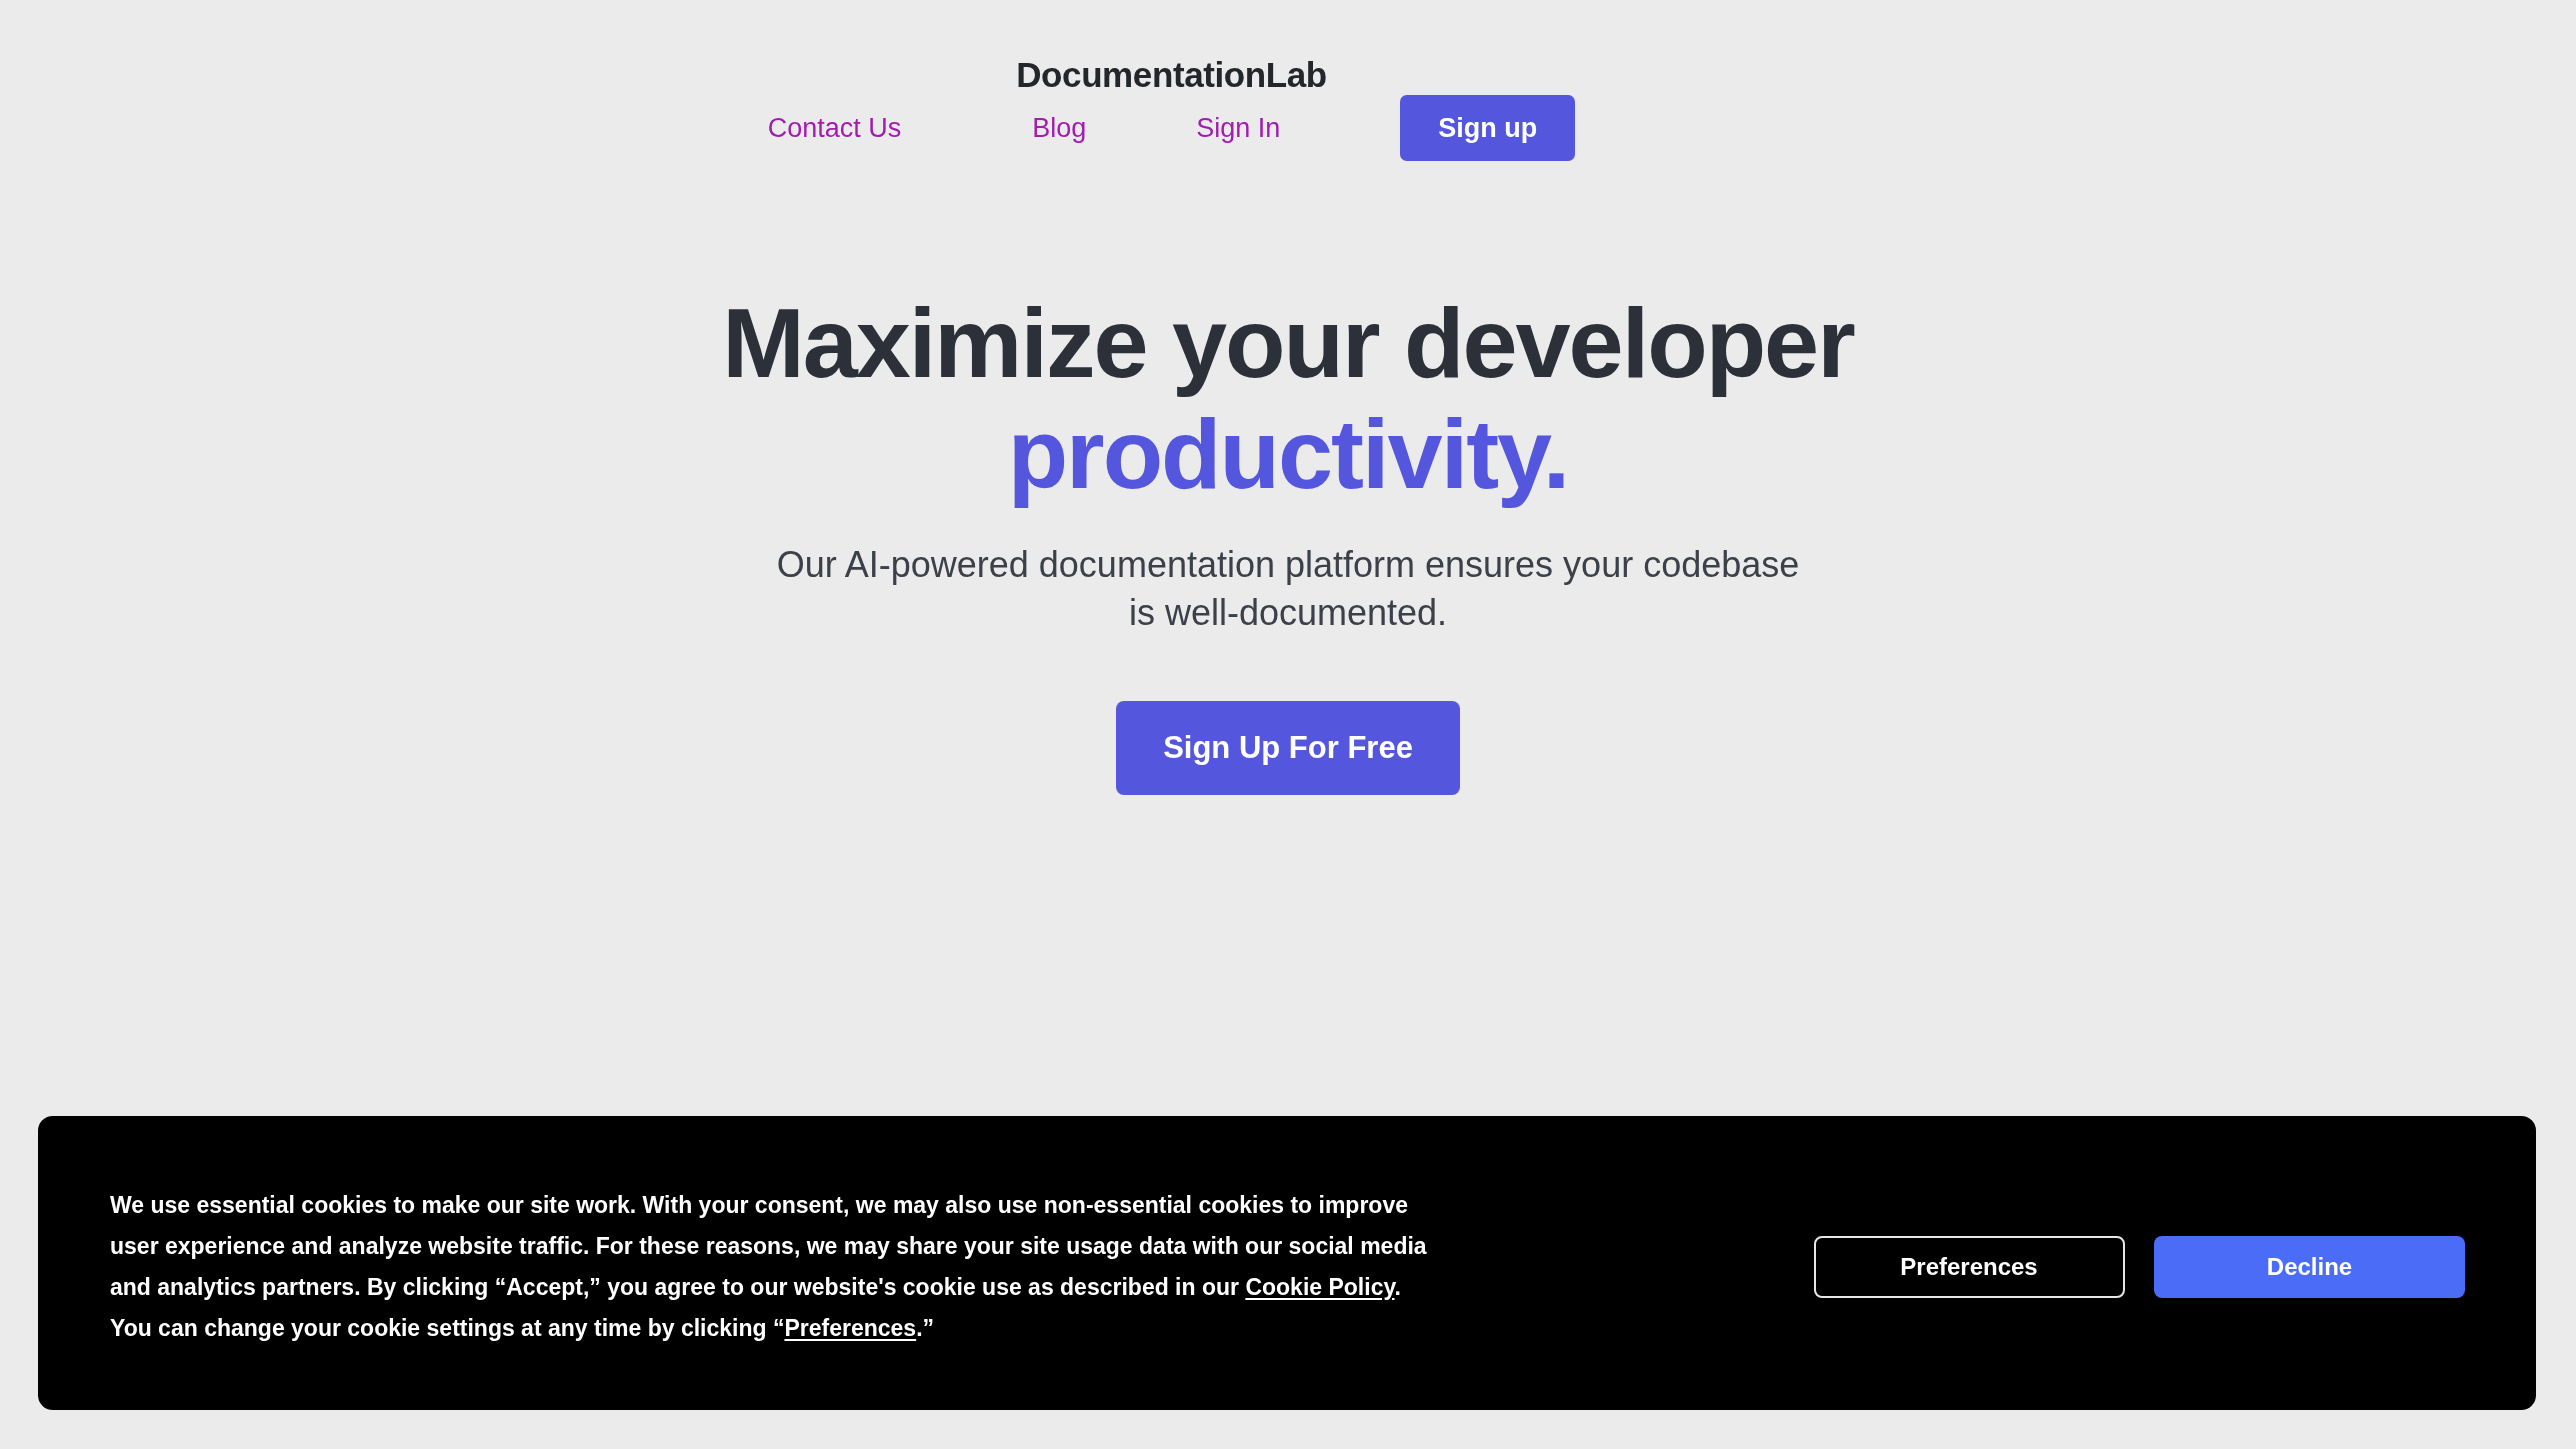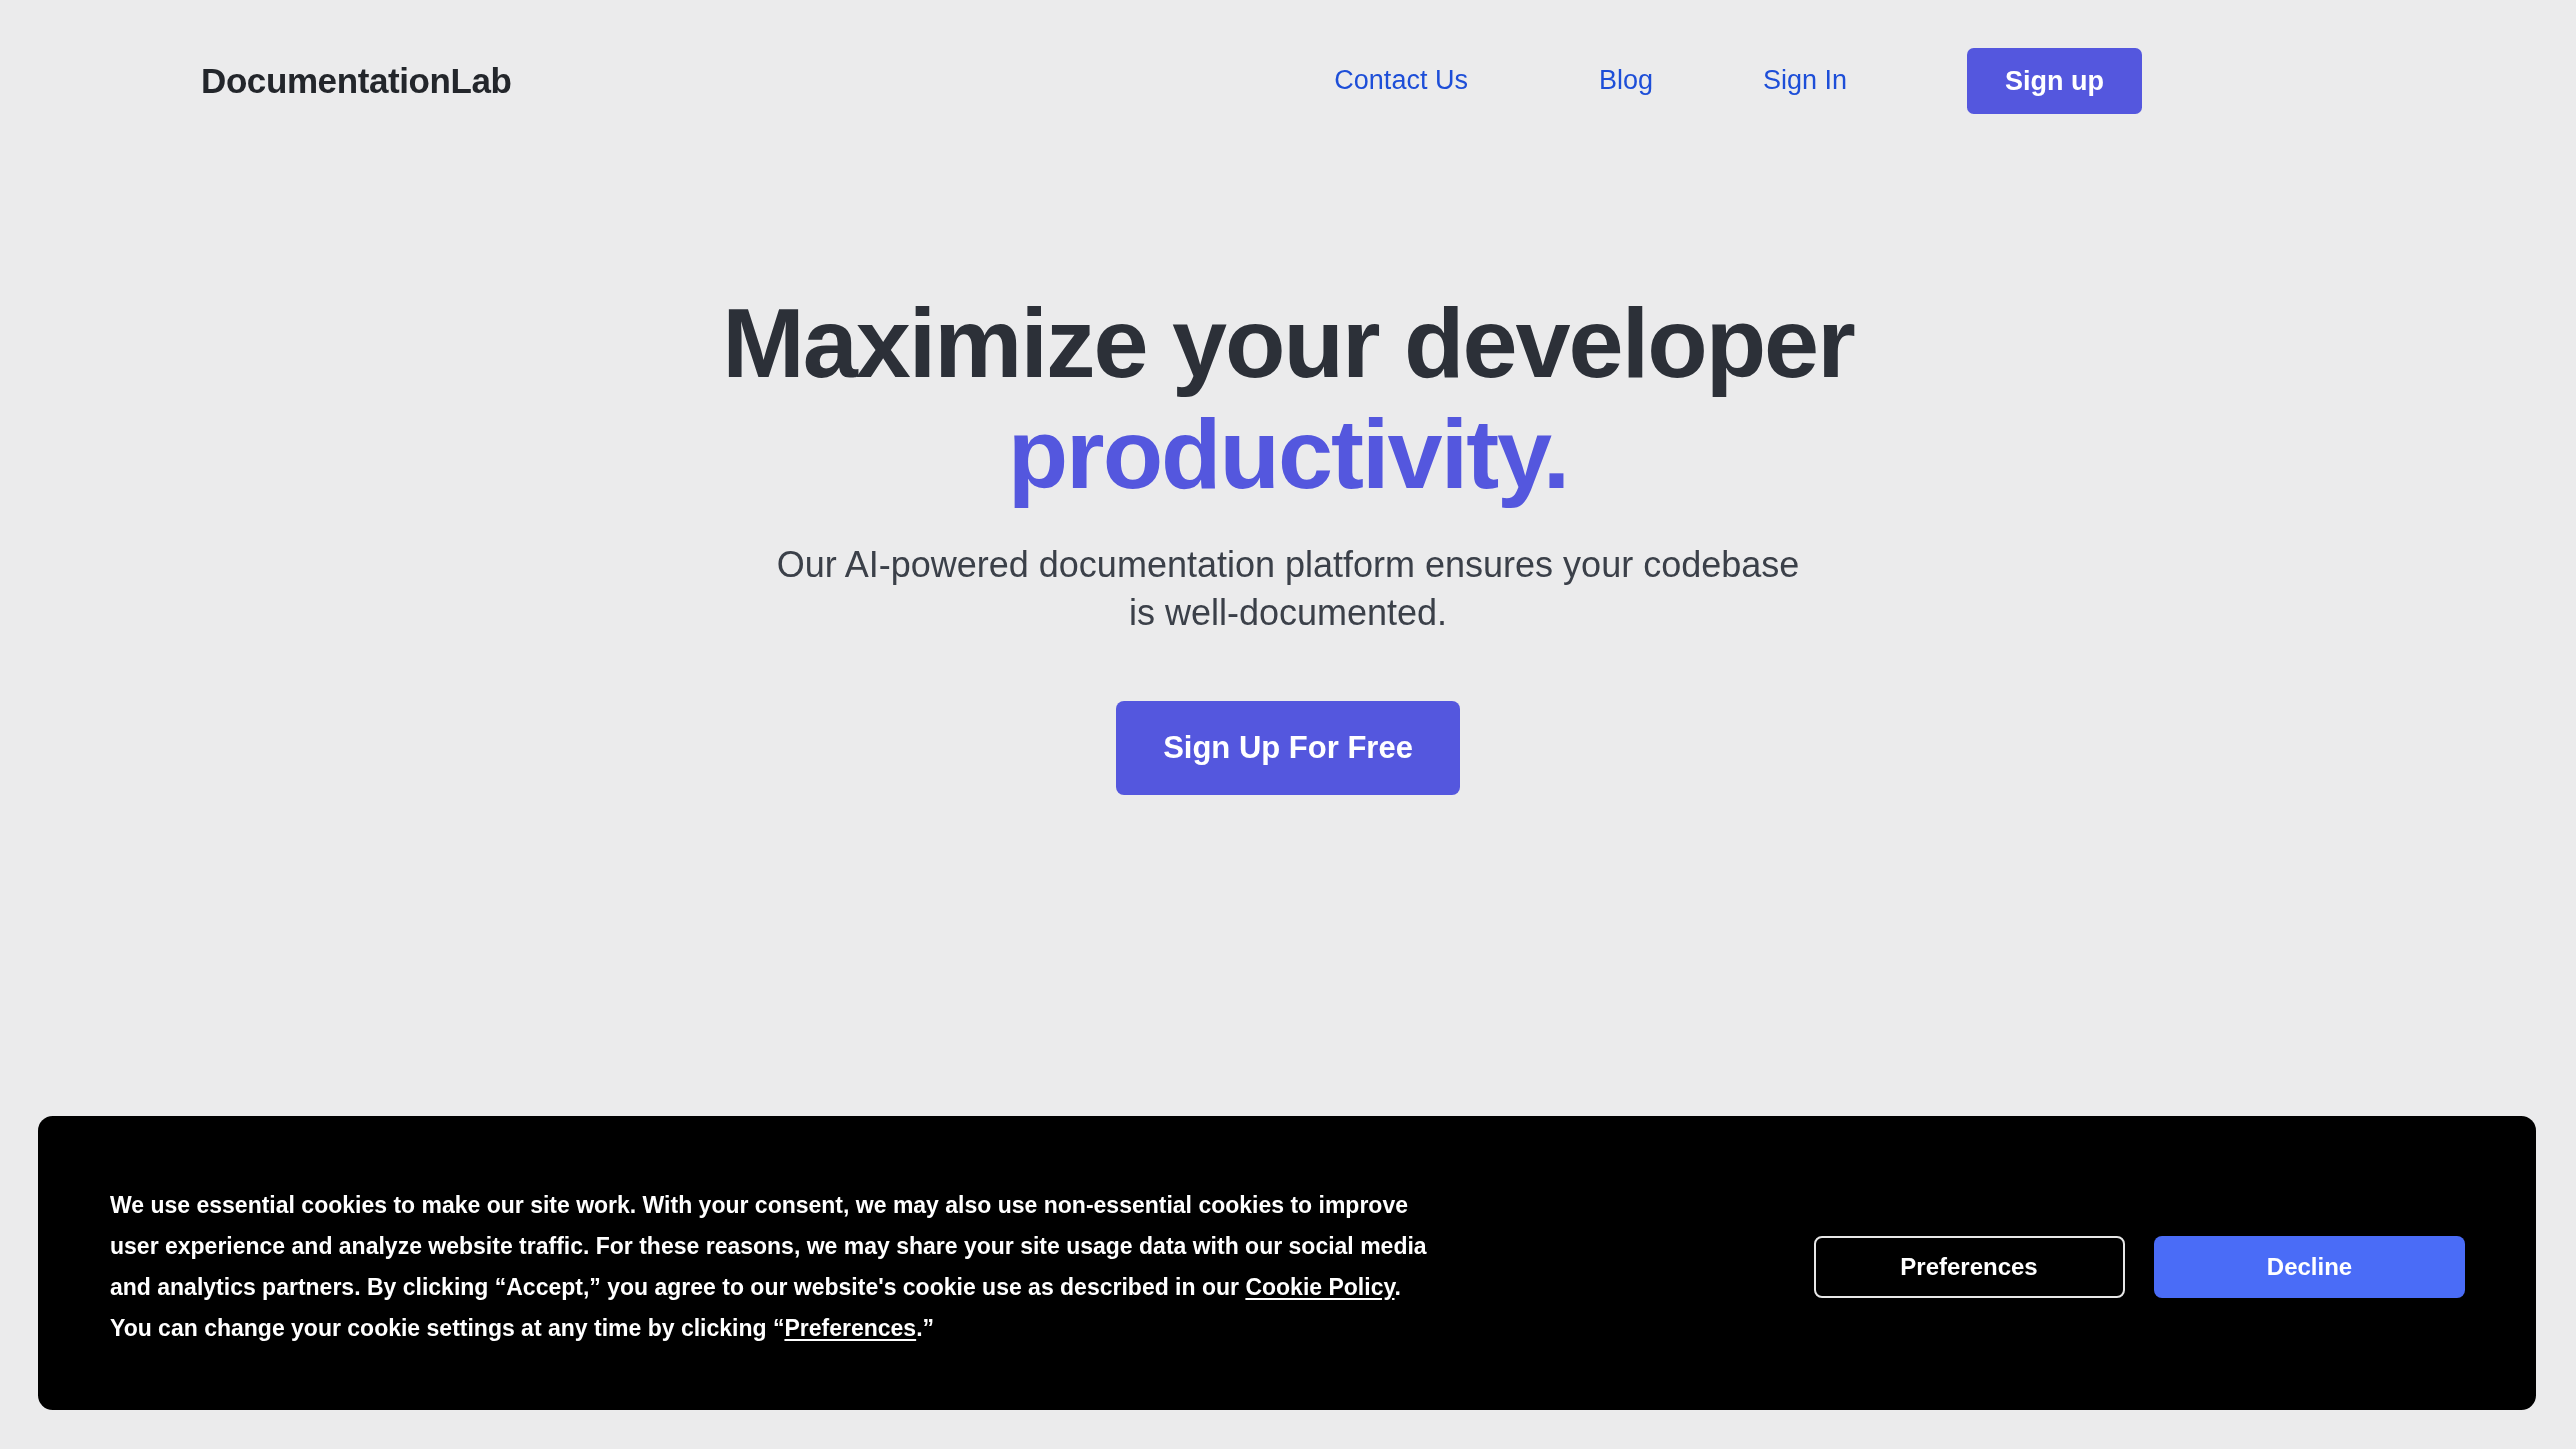--- a/index.html
+++ b/index.html
@@ -25,42 +25,43 @@
 
   
   .site-header {
     position: absolute;
     top: 0;
     left: 0;
     width: 2303px;
     height: 161px;
     display: flex;
     align-items: center;
-    justify-content: space-between;
+    justify-content: flex-end;
     padding: 0 161px 0 201px;
+    flex-direction: column;
   }
 
   .brand {
     font-size: 35px;
     font-weight: 700;
     letter-spacing: -0.4px;
     color: #23262b;
     white-space: nowrap;
   }
 
   .nav {
     display: flex;
     align-items: center;
     gap: 0;
   }
 
   .nav-link {
     font-size: 27px;
     font-weight: 400;
-    color: #1d4ed8;
+    color: #a21caf;
     text-decoration: none;
     white-space: nowrap;
     padding: 9.4px 0;
     margin-left: 0;
   }
 
   .nav-item-contact { margin-right: 131px; }
   .nav-item-blog    { margin-right: 110px; }
   .nav-item-signin  { margin-right: 120px; }
 

